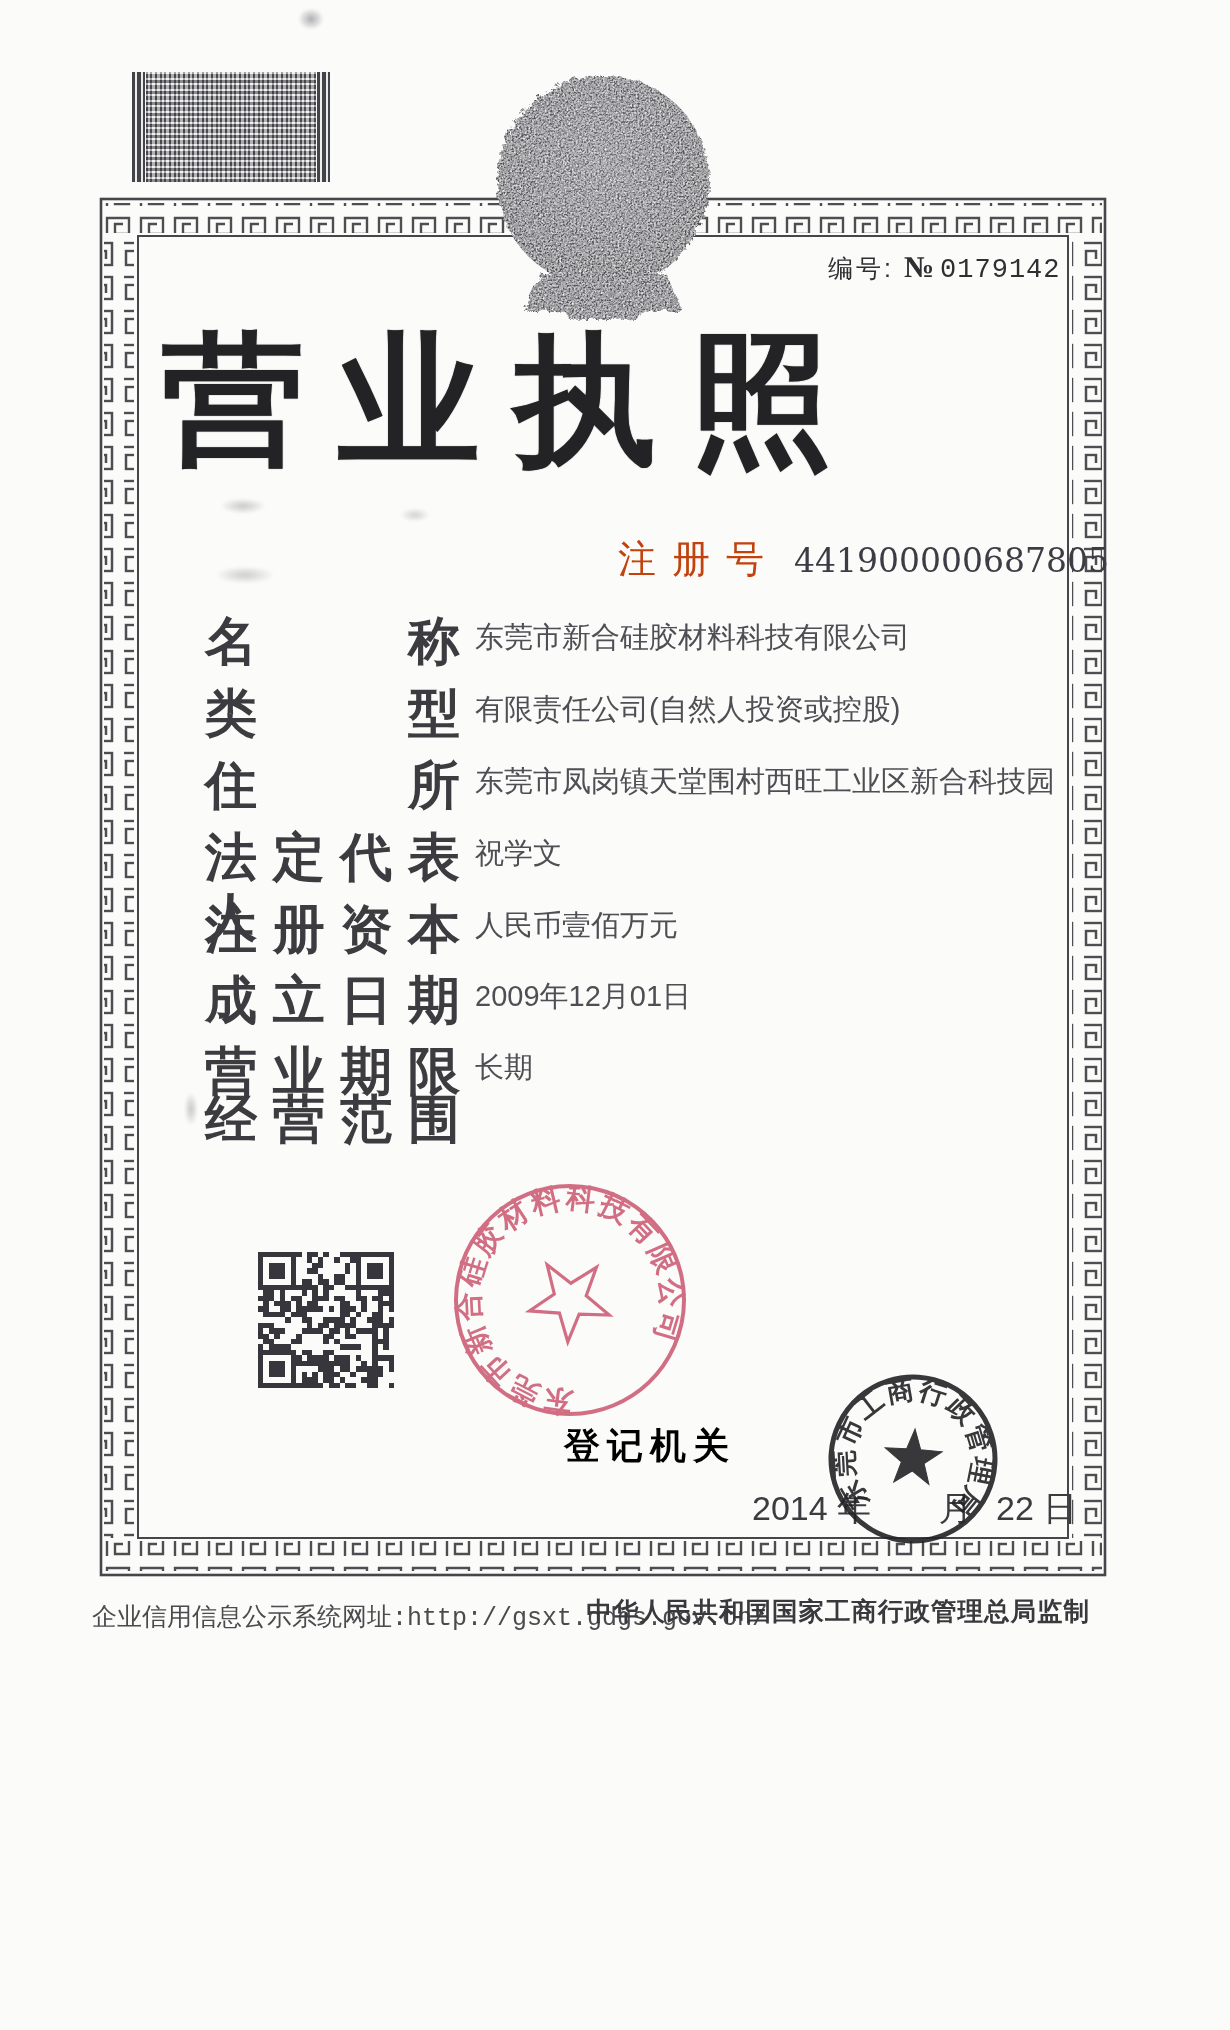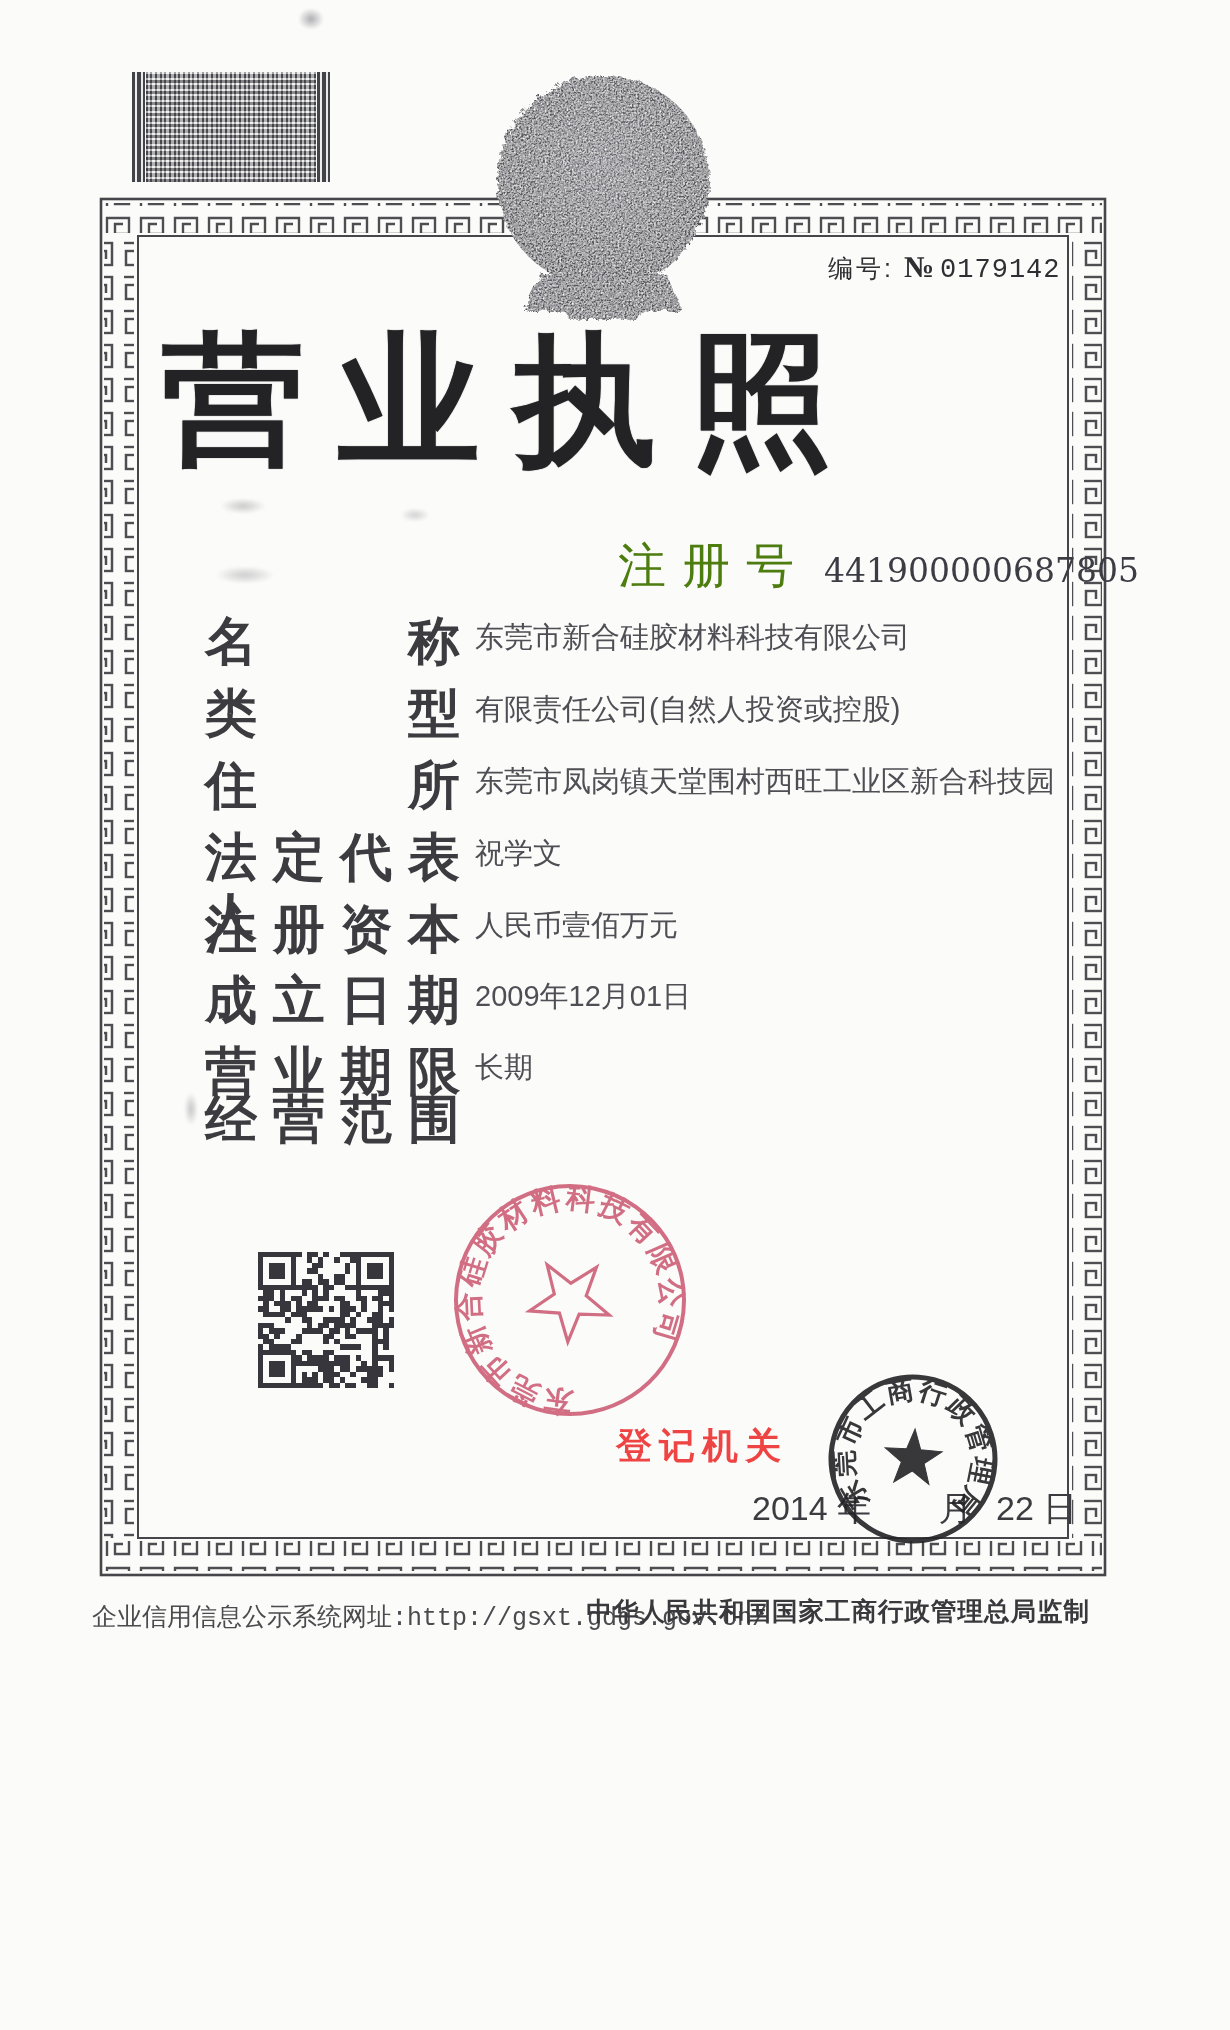--- a/index.html
+++ b/index.html
@@ -26,37 +26,37 @@
   .serial .num{font-family:"Liberation Mono",monospace;font-size:27px;letter-spacing:1px;}
   
   .title{
     position:absolute;left:0;top:322px;width:994px;text-align:center;
     font-size:142px;line-height:1.1;font-weight:900;color:#232326;
     letter-spacing:34px;padding-left:34px;box-sizing:border-box;
     text-shadow:0 0 1px #555;
   }
   
   .regno{position:absolute;left:618px;top:534px;white-space:nowrap;}
-  .regno .lab{font-size:48px;letter-spacing:16px;color:#4d7c0f;}
+  .regno .lab{font-size:38px;letter-spacing:16px;color:#c2410c;}
   .regno .val{font-family:"DejaVu Serif",serif;font-size:33px;color:#3c3c44;letter-spacing:0px;margin-left:14px;}
   
   .frow{position:absolute;left:205px;width:880px;display:flex;align-items:flex-start;}
   .frow .flabel{
     width:255px;flex:0 0 255px;font-size:52px;font-weight:700;color:#3b3b40;
     text-align:justify;text-align-last:justify;line-height:1.15;
   }
   .frow .fvalue{margin-left:15px;font-size:29px;color:#4e4e54;padding-top:8px;line-height:1.2;}
   .frow.small .fvalue{font-size:22.5px;line-height:1.5;padding-top:4px;width:612px;color:#47474d;text-align:justify;}
   
   .qr{position:absolute;left:258px;top:1252px;width:136px;height:136px;
       display:grid;grid-template-columns:repeat(25,1fr);grid-template-rows:repeat(25,1fr);opacity:.92;}
   .qr span{display:block;}
   .qr span.d{background:#26262c;}
   
-  .registry{position:absolute;left:616px;top:1422px;font-size:36px;letter-spacing:7px;color:#ef4444;font-weight:600;}
+  .registry{position:absolute;left:564px;top:1422px;font-size:36px;letter-spacing:7px;color:#000000;font-weight:600;}
   .datetext{position:absolute;left:752px;top:1486px;font-size:34px;color:#3b3b40;white-space:nowrap;}
   .datetext .dt-month{margin-left:58px;}
   .datetext .dt-day{margin-left:14px;}
   
   .footer-left{position:absolute;left:92px;top:1600px;font-size:25px;color:#4b4b4f;font-family:"Liberation Mono",monospace;letter-spacing:0;}
   .footer-right{position:absolute;right:140px;top:1594px;font-size:25.5px;color:#39393d;font-weight:600;letter-spacing:1px;}
   
   .frame-svg,.emblem-svg,.seal-svg,.stamp-svg{position:absolute;}
   .frame-svg{left:0;top:0;}
   .emblem-svg{left:478px;top:58px;}

